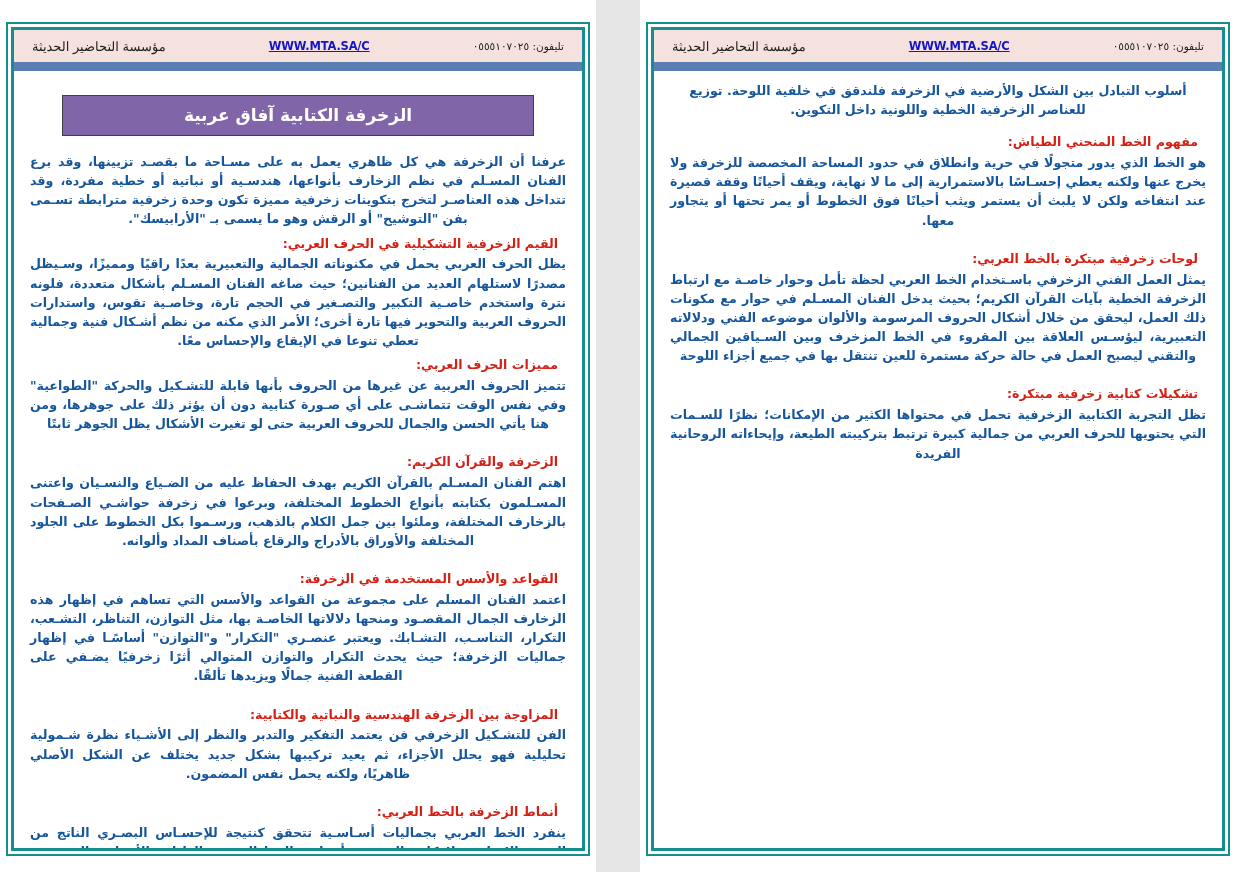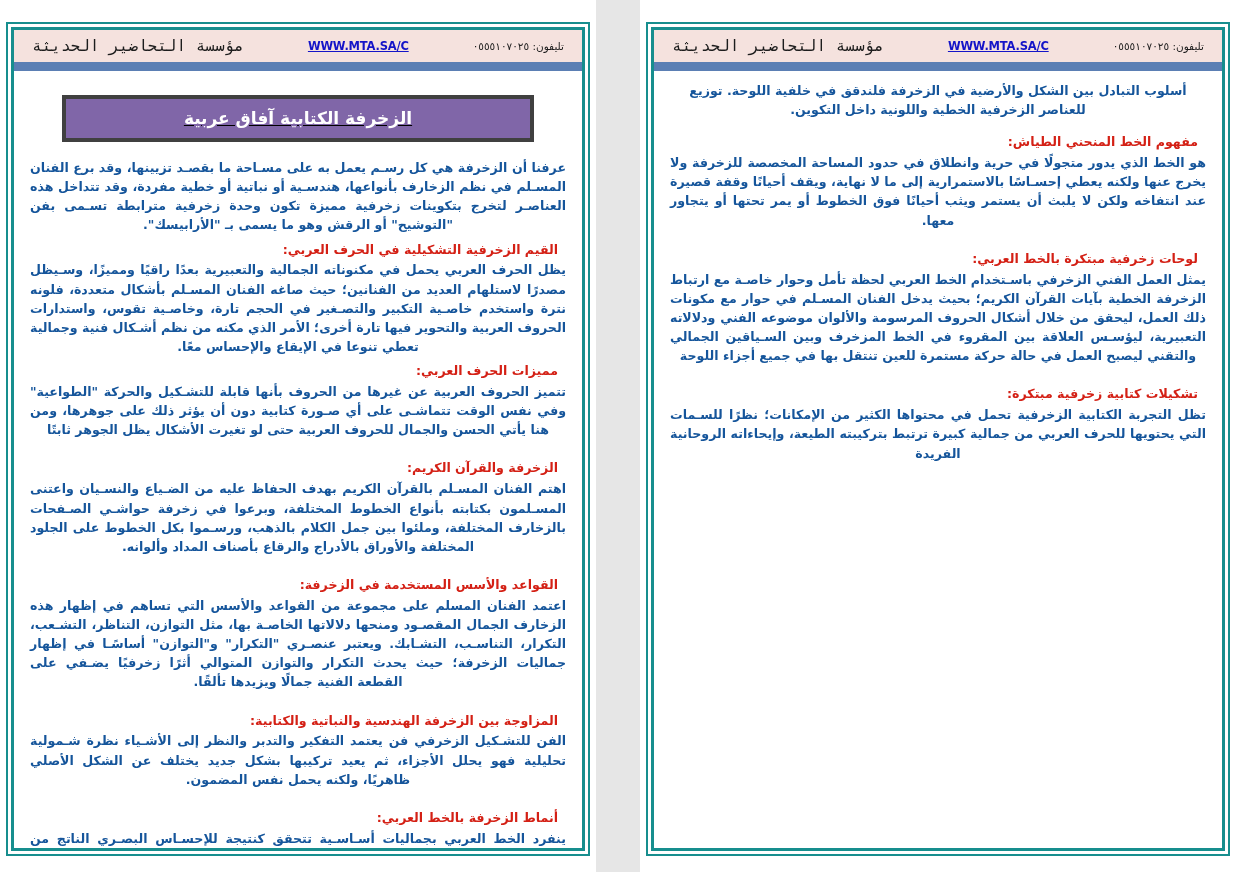--- a/index.html
+++ b/index.html
@@ -65,22 +65,22 @@
     height: 32px;
     display: flex;
     flex-direction: row;
     align-items: center;
     justify-content: space-between;
     padding: 0 18px;
     box-sizing: border-box;
     flex: 0 0 auto;
   }
   .hdr-org {
-    font-family: Liberation Mono, monospace;
-    font-size: 16px;
+    font-family: Liberation Sans, sans-serif;
+    font-size: 13px;
     color: #1d1d1d;
     white-space: nowrap;
   }
   .hdr-url {
     font-family: "DejaVu Sans", "Liberation Sans", sans-serif;
     font-size: 11.5px;
     font-weight: bold;
     color: #1414c8;
     text-decoration: underline;
     direction: ltr;
@@ -102,26 +102,25 @@
   
   .doc-body {
     flex: 1 1 auto;
     padding: 10px 14px 8px 14px;
     box-sizing: border-box;
     overflow: hidden;
   }
 
   .title-banner {
     background: #8066a8;
-    border: 4px solid #404040;
+    border: 1px solid #404040;
     margin: 14px 34px 16px 34px;
     padding: 9px 10px 10px 10px;
     text-align: center;
     box-sizing: border-box;
-    text-decoration: underline;
   }
   .title-banner-text {
     color: #ffffff;
     font-size: 17px;
     font-weight: bold;
     letter-spacing: 0.3px;
   }
 
   .section { margin: 0 0 6px 0; }
 
@@ -207,21 +206,21 @@
         </div>
         <div class="hdr-rule"></div>
 
         <div class="doc-body">
 
           <div class="title-banner">
             <span class="title-banner-text">الزخرفة الكتابية آفاق عربية</span>
           </div>
 
           <div class="section">
-            <p class="section-body">عرفنا أن الزخرفة هي كل رسـم يعمل به على مسـاحة ما بقصـد تزيينها، وقد برع الفنان المسـلم في نظم الزخارف بأنواعها، هندسـية أو نباتية أو خطية مفردة، وقد تتداخل هذه العناصـر لتخرج بتكوينات زخرفية مميزة تكون وحدة زخرفية مترابطة تسـمى بفن "التوشيح" أو الرقش وهو ما يسمى بـ "الأرابيسك".</p>
+            <p class="section-body">عرفنا أن الزخرفة هي كل ظاهري يعمل به على مسـاحة ما بقصـد تزيينها، وقد برع الفنان المسـلم في نظم الزخارف بأنواعها، هندسـية أو نباتية أو خطية مفردة، وقد تتداخل هذه العناصـر لتخرج بتكوينات زخرفية مميزة تكون وحدة زخرفية مترابطة تسـمى بفن "التوشيح" أو الرقش وهو ما يسمى بـ "الأرابيسك".</p>
           </div>
 
           <div class="section">
             <p class="section-heading">القيم الزخرفية التشكيلية في الحرف العربي:</p>
             <p class="section-body">يظل الحرف العربي يحمل في مكنوناته الجمالية والتعبيرية بعدًا راقيًا ومميزًا، وسـيظل مصدرًا لاستلهام العديد من الفنانين؛ حيث صاغه الفنان المسـلم بأشكال متعددة، فلونه نترة واستخدم خاصـية التكبير والتصـغير في الحجم تارة، وخاصـية تقوس، واستدارات الحروف العربية والتحوير فيها تارة أخرى؛ الأمر الذي مكنه من نظم أشـكال فنية وجمالية تعطي تنوعا في الإيقاع والإحساس معًا.</p>
           </div>
 
           <div class="section">
             <p class="section-heading">مميزات الحرف العربي:</p>
             <p class="section-body">تتميز الحروف العربية عن غيرها من الحروف بأنها قابلة للتشـكيل والحركة "الطواعية" وفي نفس الوقت تتماشـى على أي صـورة كتابية دون أن يؤثر ذلك على جوهرها، ومن هنا يأتي الحسن والجمال للحروف العربية حتى لو تغيرت الأشكال يظل الجوهر ثابتًا</p>

